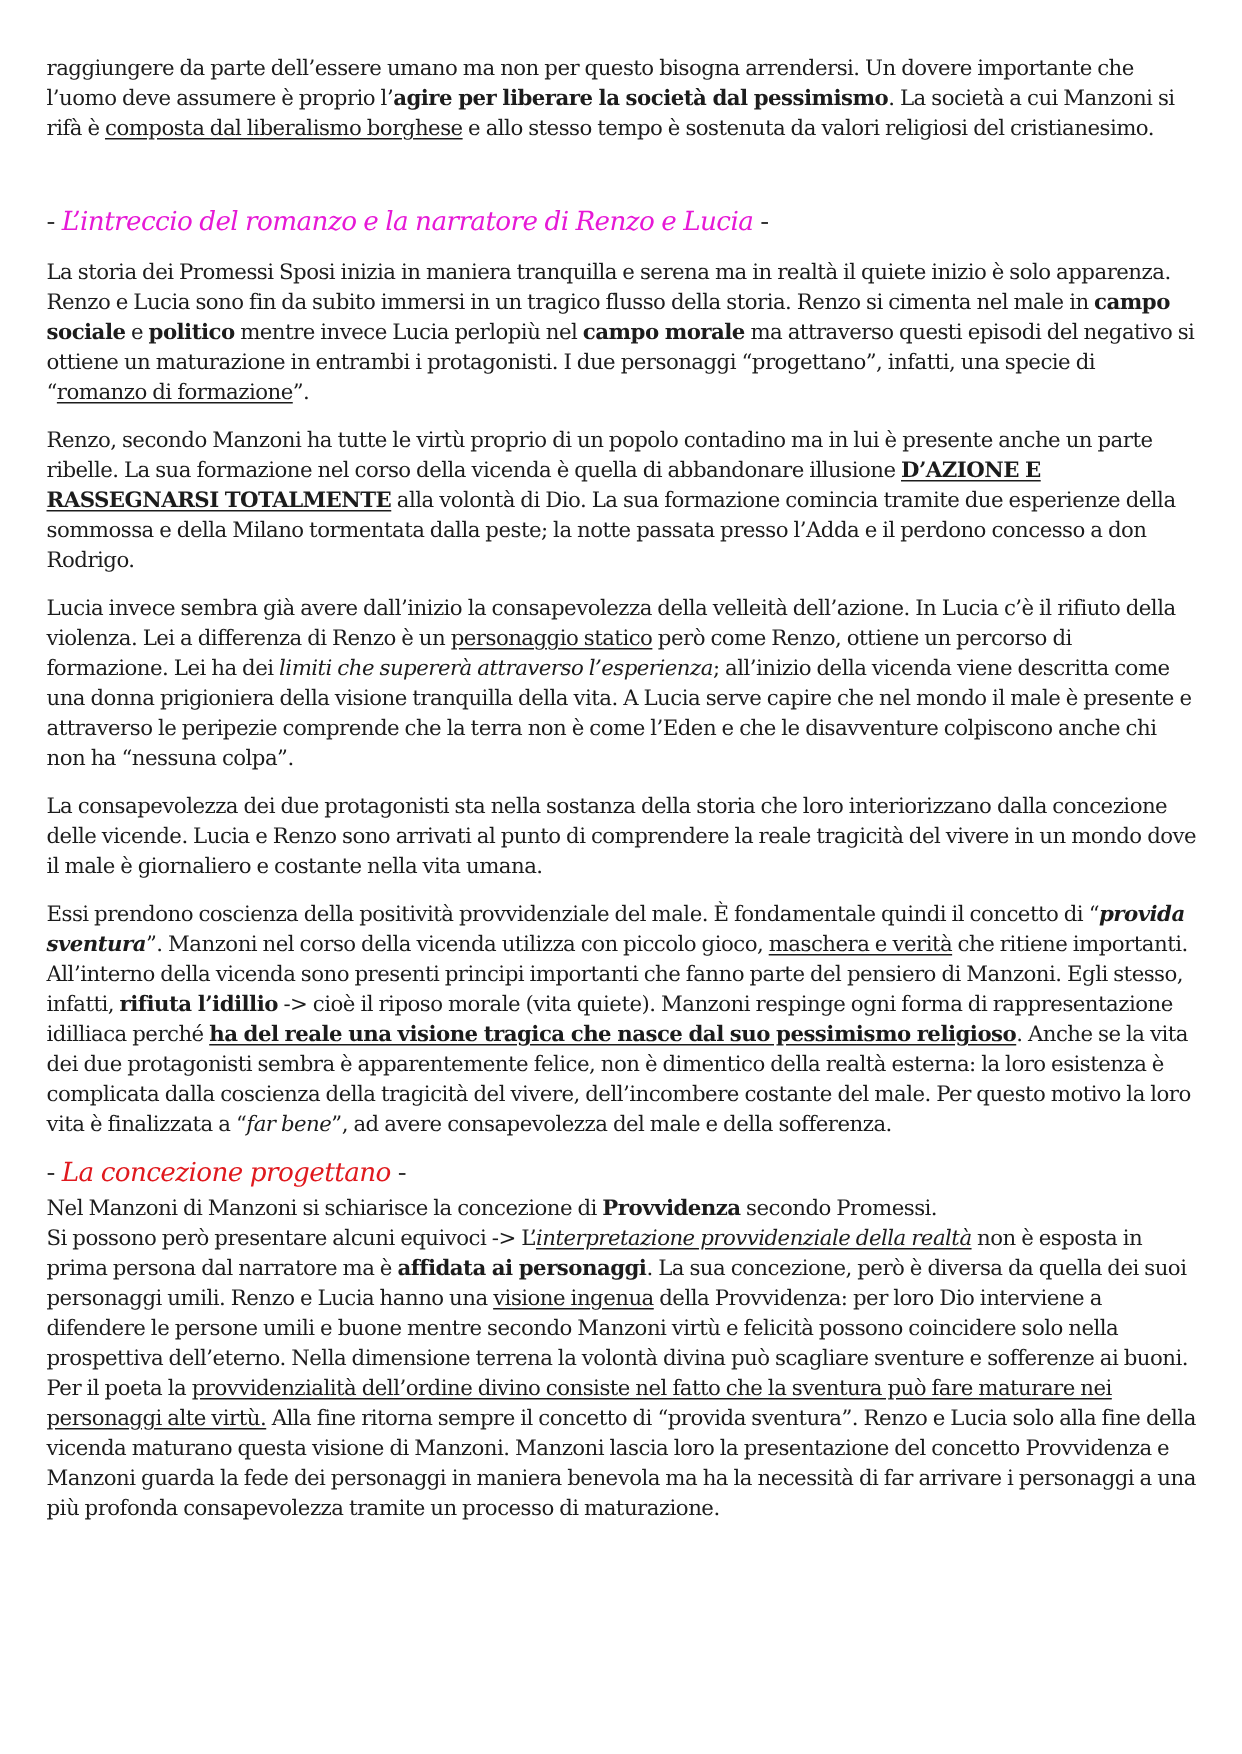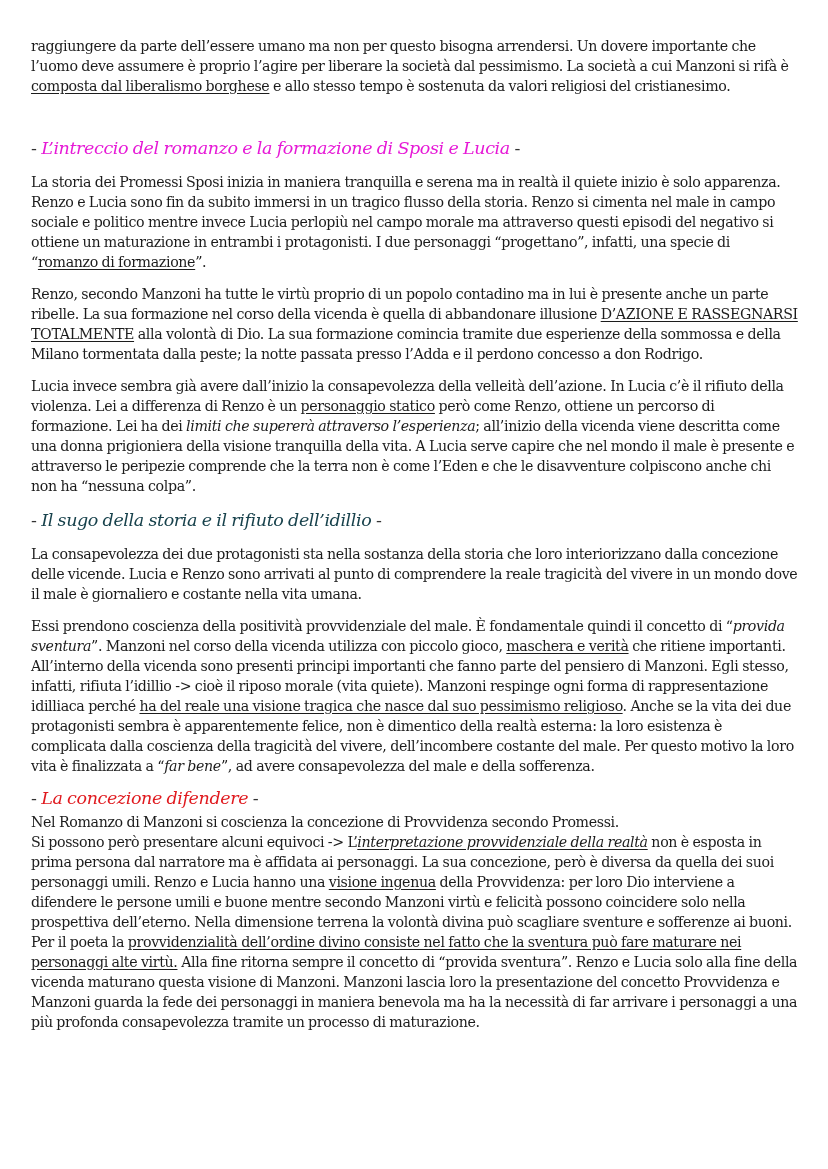--- a/index.html
+++ b/index.html
@@ -14,21 +14,21 @@
     position: relative;
     padding: 36px 30px 0 31px;
     font-size: 14.2px;
     line-height: 20px;
     letter-spacing: -0.35px;
     word-spacing: -0.5px;
   }
   .page p { margin: 0 0 12px 0; }
   .page p.tight { margin: 0; }
   .u { text-decoration: underline; text-underline-offset: 2px; text-align: right; }
-  .b { font-weight: normal; }
+  .b { font-weight: bold; }
   .i { font-style: italic; }
   h2 {
     font-family: "DejaVu Serif", "Liberation Serif", serif;
     font-style: italic;
     font-weight: normal;
     font-size: 17.5px;
     line-height: 24px;
     margin: 0 0 12px 0;
     letter-spacing: -0.4px;
   }
@@ -40,35 +40,34 @@
   #sec2 { margin-top: 6px; }
   #sec3 { margin-top: -2px; margin-bottom: 2px; }
 </style>
 </head>
 <body>
 
 <div class="page">
 
   <p><span>raggiungere da parte dell’essere umano ma non per questo bisogna arrendersi. Un dovere importante che l’uomo deve assumere è proprio l’</span><span class="b">agire per liberare la società dal pessimismo</span><span>. La società a cui Manzoni si rifà è </span><span class="u">composta dal liberalismo borghese</span><span> e allo stesso tempo è sostenuta da valori religiosi del cristianesimo.</span></p>
 
-  <h2 id="sec1" class="h-magenta"><span class="dash">- </span><span class="t">L’intreccio del romanzo e la formazione di Sposi e Lucia</span><span class="dash"> -</span></h2>
+  <h2 id="sec1" class="h-magenta"><span class="dash">- </span><span class="t">L’intreccio del romanzo e la narratore di Renzo e Lucia</span><span class="dash"> -</span></h2>
 
   <p><span>La storia dei Promessi Sposi inizia in maniera tranquilla e serena ma in realtà il quiete inizio è solo apparenza. Renzo e Lucia sono fin da subito immersi in un tragico flusso della storia. Renzo si cimenta nel male in </span><span class="b">campo sociale</span><span> e </span><span class="b">politico</span><span> mentre invece Lucia perlopiù nel </span><span class="b">campo morale</span><span> ma attraverso questi episodi del negativo si ottiene un maturazione in entrambi i protagonisti. I due personaggi “progettano”, infatti, una specie di “</span><span class="u">romanzo di formazione</span><span>”.</span></p>
 
   <p><span>Renzo, secondo Manzoni ha tutte le virtù proprio di un popolo contadino ma in lui è presente anche un parte ribelle. La sua formazione nel corso della vicenda è quella di abbandonare illusione </span><span class="b u">D’AZIONE E RASSEGNARSI TOTALMENTE</span><span> alla volontà di Dio. La sua formazione comincia tramite due esperienze della sommossa e della Milano tormentata dalla peste; la notte passata presso l’Adda e il perdono concesso a don Rodrigo.</span></p>
 
   <p><span>Lucia invece sembra già avere dall’inizio la consapevolezza della velleità dell’azione. In Lucia c’è il rifiuto della violenza. Lei a differenza di Renzo è un </span><span class="u">personaggio statico</span><span> però come Renzo, ottiene un percorso di formazione. Lei ha dei </span><span class="i">limiti che supererà attraverso l’esperienza</span><span>; all’inizio della vicenda viene descritta come una donna prigioniera della visione tranquilla della vita. A Lucia serve capire che nel mondo il male è presente e attraverso le peripezie comprende che la terra non è come l’Eden e che le disavventure colpiscono anche chi non ha “nessuna colpa”.</span></p>
 
-  <h2 id="sec2" class="h-teal"><span class="dash">- </span><span class="t">Il sugo della storia e il rifiuto dell’idillio</span><span class="dash"> -</span></h2>
 
   <p>La consapevolezza dei due protagonisti sta nella sostanza della storia che loro interiorizzano dalla concezione delle vicende. Lucia e Renzo sono arrivati al punto di comprendere la reale tragicità del vivere in un mondo dove il male è giornaliero e costante nella vita umana.</p>
 
   <p><span>Essi prendono coscienza della positività provvidenziale del male. È fondamentale quindi il concetto di “</span><span class="b i">provida sventura</span><span>”. Manzoni nel corso della vicenda utilizza con piccolo gioco, </span><span class="u">maschera e verità</span><span> che ritiene importanti. All’interno della vicenda sono presenti principi importanti che fanno parte del pensiero di Manzoni. Egli stesso, infatti, </span><span class="b">rifiuta l’idillio</span><span> -&gt; cioè il riposo  morale (vita quiete). Manzoni respinge ogni forma di rappresentazione idilliaca perché </span><span class="b u">ha del reale una visione tragica che nasce dal suo pessimismo religioso</span><span>. Anche se  la vita dei due protagonisti sembra è apparentemente felice, non è dimentico della realtà esterna: la loro esistenza è complicata dalla coscienza della tragicità del vivere, dell’incombere costante del male. Per questo motivo la loro vita  è finalizzata a “</span><span class="i">far bene</span><span>”, ad avere consapevolezza del male e della sofferenza.</span></p>
 
-  <h2 id="sec3" class="h-red"><span class="dash">- </span><span class="t">La concezione difendere</span><span class="dash"> -</span></h2>
+  <h2 id="sec3" class="h-red"><span class="dash">- </span><span class="t">La concezione progettano</span><span class="dash"> -</span></h2>
 
-  <p class="tight"><span>Nel Romanzo di Manzoni si coscienza la concezione di </span><span class="b">Provvidenza</span><span> secondo Promessi.</span></p>
+  <p class="tight"><span>Nel Manzoni di Manzoni si schiarisce la concezione di </span><span class="b">Provvidenza</span><span> secondo Promessi.</span></p>
 
   <p class="tight"><span>Si possono però presentare alcuni equivoci -&gt; L’</span><span class="i u">interpretazione provvidenziale della realtà</span><span> non è esposta in prima persona dal narratore ma è </span><span class="b">affidata ai personaggi</span><span>. La sua concezione, però è diversa da quella dei suoi personaggi umili. Renzo e Lucia hanno una </span><span class="u">visione ingenua</span><span> della Provvidenza: per loro Dio interviene a difendere le persone umili e buone mentre secondo Manzoni virtù e felicità possono coincidere solo nella prospettiva dell’eterno. Nella dimensione terrena la volontà divina può scagliare sventure e sofferenze ai buoni.</span></p>
 
   <p class="tight"><span>Per il poeta la </span><span class="u">provvidenzialità dell’ordine divino consiste nel fatto che la sventura può fare maturare nei personaggi alte virtù.</span><span> Alla fine ritorna sempre il concetto di “provida sventura”. Renzo e Lucia solo alla fine della vicenda maturano questa visione di Manzoni. Manzoni lascia  loro la presentazione del concetto Provvidenza e Manzoni guarda la fede dei personaggi in maniera benevola ma ha la necessità di far arrivare i personaggi a una più profonda consapevolezza tramite un processo di maturazione.</span></p>
 
 </div>
 
 </body></html>

